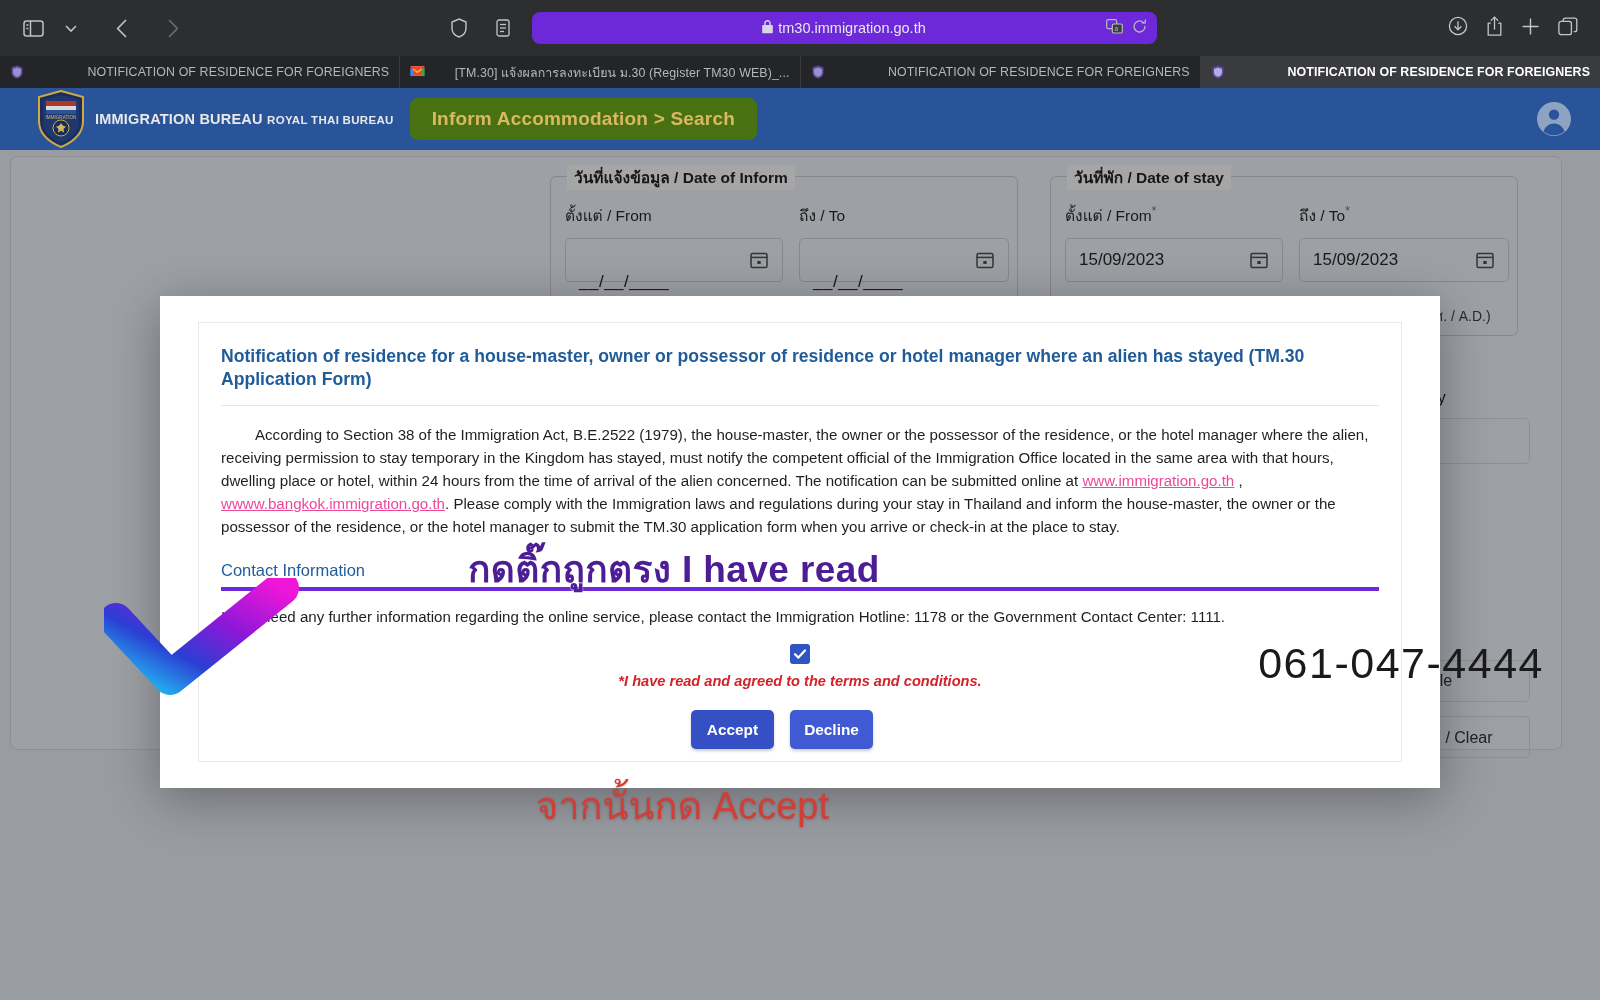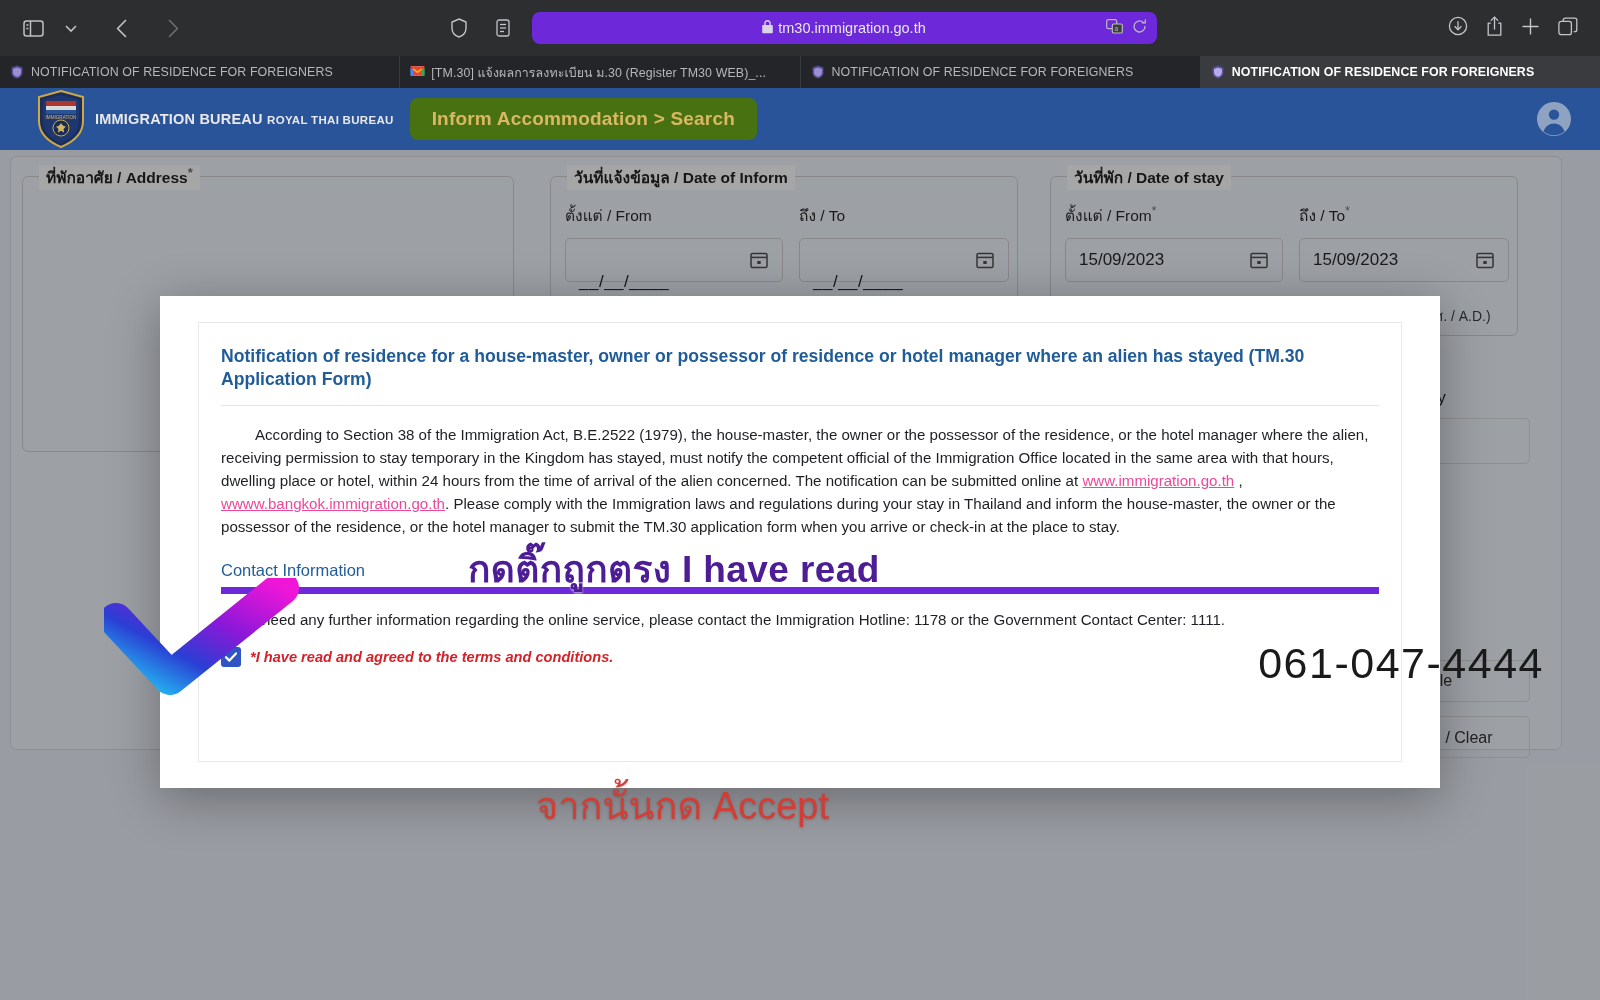--- a/index.html
+++ b/index.html
@@ -48,21 +48,21 @@
     gap: 18px; padding-right: 22px; color: #c3c5c8;
   }
 
   
   .tabstrip {
     position: absolute; top: 56px; left: 0; width: 1600px; height: 32px;
     background: #242528; display: flex;
   }
   .tab {
     flex: 1; height: 32px; display: flex; align-items: center;
-    justify-content: flex-start; gap: 7px;
+    justify-content: space-between; gap: 7px;
     font-size: 12.4px; color: #b5b7ba; letter-spacing: .1px;
     border-right: 1px solid #3a3b3e; overflow: hidden; white-space: nowrap;
     padding: 0 10px; cursor: default;
   }
   .tab:last-child { border-right: none; }
   .tab.active { background: #3a3b3e; color: #ffffff; font-weight: bold; }
   .tab-fav { width: 14px; height: 14px; flex: none; display:block; }
 
   
   .page {
@@ -156,28 +156,28 @@
     border-bottom: 1px solid #e2e5e8;
   }
   .modal-body {
     padding-top: 18px; font-size: 15.1px; color: #1d1f22;
     line-height: 1.52; text-align: left;
   }
   .modal-body .indent { text-indent: 34px; }
   .modal-body a { color: #ec4899; text-decoration: underline; }
   .contact-head {
     margin-top: 22px; color: #1f5c99; font-size: 16.5px;
-    padding-bottom: 7px; border-bottom: 7px solid #6d28d9;
+    padding-bottom: 7px; border-bottom: 4px solid #6d28d9;
     position: relative;
   }
   .contact-line {
     margin-top: 17px; font-size: 15.1px; color: #1d1f22;
   }
   .agree-row {
-    margin-top: 19px; display: flex; align-items: center; gap: 9px;
+    margin-top: 19px; display: flex; align-items: center; gap: 9px; flex-direction: column;
   }
   .cbox {
     width: 20px; height: 20px; border-radius: 3px; background: #2f55c4;
     display: flex; align-items: center; justify-content: center; flex: none;
   }
   .cbox svg { width: 14px; height: 14px; }
   .agree-label {
     color: #d3222a; font-size: 14.6px; font-style: italic; font-weight: 600;
   }
   .btn-row {
@@ -386,25 +386,20 @@
       <svg viewBox="0 0 36 36" width="36" height="36">
         <circle cx="18" cy="18" r="17" fill="#9bb2d4"></circle>
         <circle cx="18" cy="13.6" r="5.2" fill="#2b5ba6"></circle>
         <path d="M7.4 30.5a11 11 0 0 1 21.2 0 17 17 0 0 1-21.2 0z" fill="#2b5ba6"></path>
       </svg>
     </span>
   </div>
 
   <div class="form-area">
 
-    <div class="fieldset" style="left:22px; top:26px; width:492px; height:276px;">
-      <span class="legend">
-        <span>ที่พักอาศัย / Address</span><span class="req">*</span>
-      </span>
-    </div>
 
     <div class="fieldset" style="left:550px; top:26px; width:468px; height:160px;">
       <span class="legend">วันที่แจ้งข้อมูล / Date of Inform</span>
       <div style="position:absolute; left:14px; top:26px; width:218px;">
         <div class="sublabel">ตั้งแต่ / From</div>
         <div class="inputbox" style="margin-top:10px;">
           <span class="placeholder">__/__/____</span>
           <span class="cal-ico">
             <svg viewBox="0 0 20 20" fill="none" stroke="currentColor" stroke-width="1.5">
               <rect x="2" y="3.5" width="16" height="14" rx="1.6"></rect>
@@ -493,20 +488,24 @@
 
     <div class="agree-row">
       <span class="cbox">
         <svg viewBox="0 0 14 14" fill="none" stroke="#ffffff" stroke-width="2.2" stroke-linecap="round" stroke-linejoin="round">
           <polyline points="2,7.2 5.4,10.6 12,3.4"></polyline>
         </svg>
       </span>
       <span class="agree-label">*I have read and agreed to the terms and conditions.</span>
     </div>
 
+    <div class="btn-row">
+      <button class="btn">Accept</button>
+      <button class="btn decline">Decline</button>
+    </div>
   </div>
 </div>
 
 <div class="anno-thai-1">กดติ๊กถูกตรง I have read</div>
 
 <div class="anno-check">
   <svg viewBox="0 0 206 118" width="206" height="118">
     <defs>
       <linearGradient id="gchk" x1="0%" y1="100%" x2="100%" y2="0%">
         <stop offset="0%" stop-color="#22c6f5"></stop>

